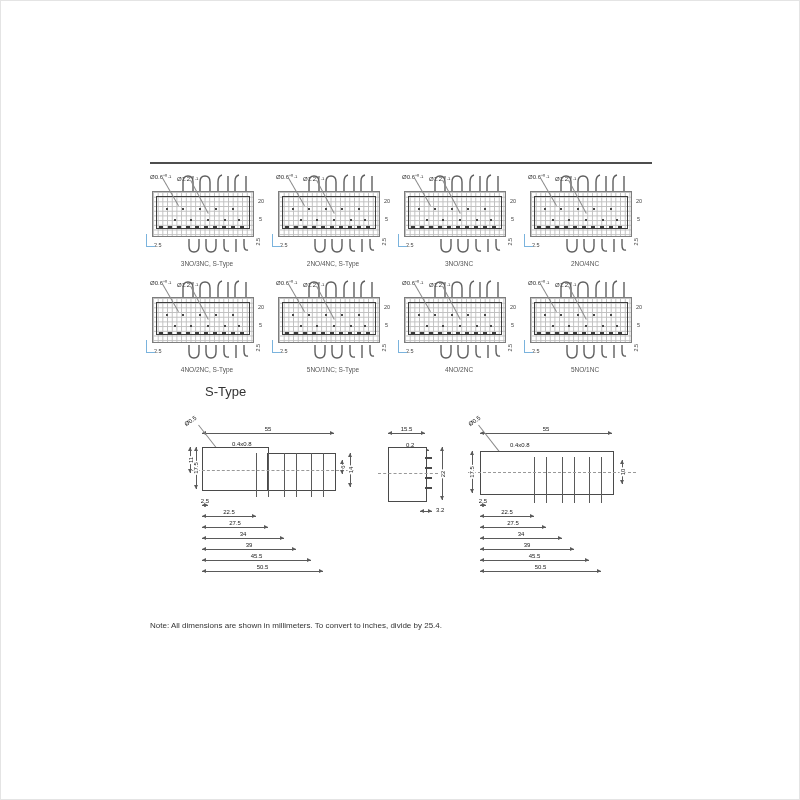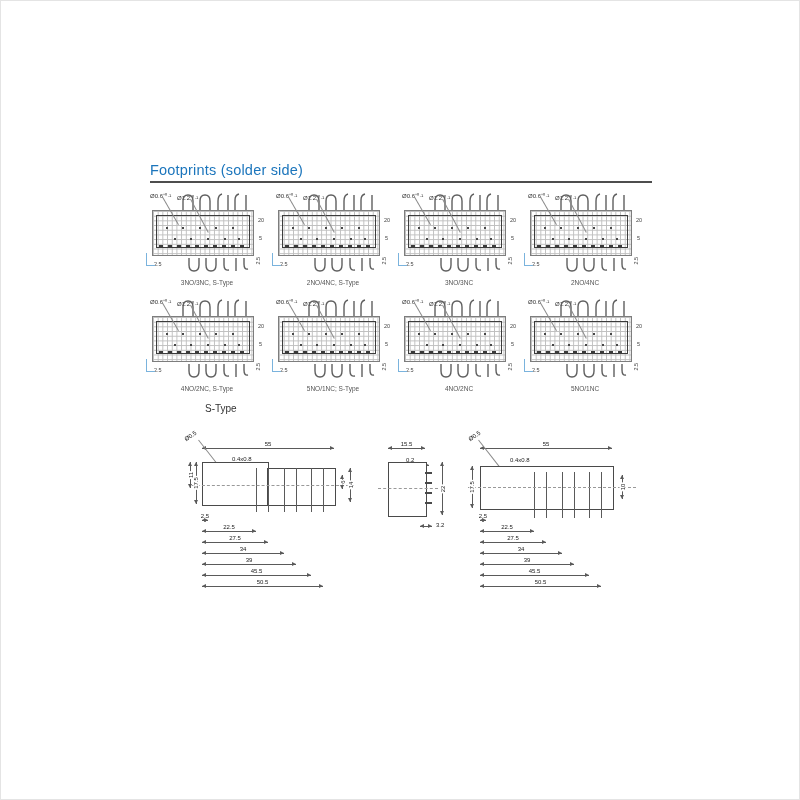--- a/index.html
+++ b/index.html
@@ -37,21 +37,21 @@
   .fp-side.s2{right:-8px;top:26px;}
   .fp-side.s3{right:-9px;bottom:-7px;transform:rotate(-90deg);}
   .fp-pitch{position:absolute;left:2px;bottom:-11px;font-size:5.5px;color:#444;line-height:1;}
   .fp-bracket{position:absolute;left:-6px;bottom:-10px;width:8px;height:12px;
     border-left:1px solid #7ab3dd;border-bottom:1px solid #7ab3dd;}
   .fp-bottom{height:16px;position:relative;margin-top:2px;}
   .fp-hooks-bot{position:absolute;left:36px;top:0;}
   .fp-cap{margin-top:6px;width:114px;text-align:center;font-size:6.5px;color:#555;line-height:1;}
 
   
-  .subsec{font-size:10px;color:#333;margin:8px 0 0 55px;}
+  .subsec{font-size:13px;color:#333;margin:8px 0 0 55px;}
   .dims-canvas{position:relative;width:502px;height:208px;margin-top:2px;}
   .dwg{position:absolute;}
   .box{position:absolute;border:1px solid #4a4a4a;background:#fff;}
   .cl{position:absolute;height:0;border-top:1px dashed #999;}
   .pin{position:absolute;width:0;border-left:1px solid #5a5a5a;}
   .hpin{position:absolute;height:0;border-top:2px solid #4a4a4a;}
   .lead{position:absolute;width:1px;background:#8a8a8a;transform-origin:top center;}
 
   .dh{position:absolute;height:0;border-top:1px solid #5a5a5a;}
   .dh:before,.dh:after{content:"";position:absolute;top:-3px;border-top:2.5px solid transparent;border-bottom:2.5px solid transparent;}
@@ -68,21 +68,20 @@
 
   .note{font-size:8px;color:#333;margin-top:12px;}
 </style>
 </head>
 <body>
 
 <div class="frame"></div>
 
 <div class="content">
 
-  <h2 class="sec-title">Footprints (solder side)</h2>
   <div class="sec-rule"></div>
 
   <div class="fp-row">
 
     <div class="fp">
       <div class="fp-top">
         <span class="fp-hole h1">Ø0.6⁺⁰·¹</span>
         <span class="fp-hole h2">Ø1.2⁺⁰·¹</span>
         <svg class="fp-hooks-top" width="72" height="18" viewBox="0 0 72 18">
             <g fill="none" stroke="#5f5f5f" stroke-width="1.4">
@@ -534,13 +533,14 @@
         </div>
       <div class="dh" style="left:8px;top:147px;width:109px;">
           <span class="dl">45.5</span>
         </div>
       <div class="dh" style="left:8px;top:158px;width:121px;">
           <span class="dl">50.5</span>
         </div>
     </div>
   </div>
 
+  <div class="note">Note: All dimensions are shown in millimeters. To convert to inches, divide by 25.4.</div>
 </div>
 
 </body></html>

